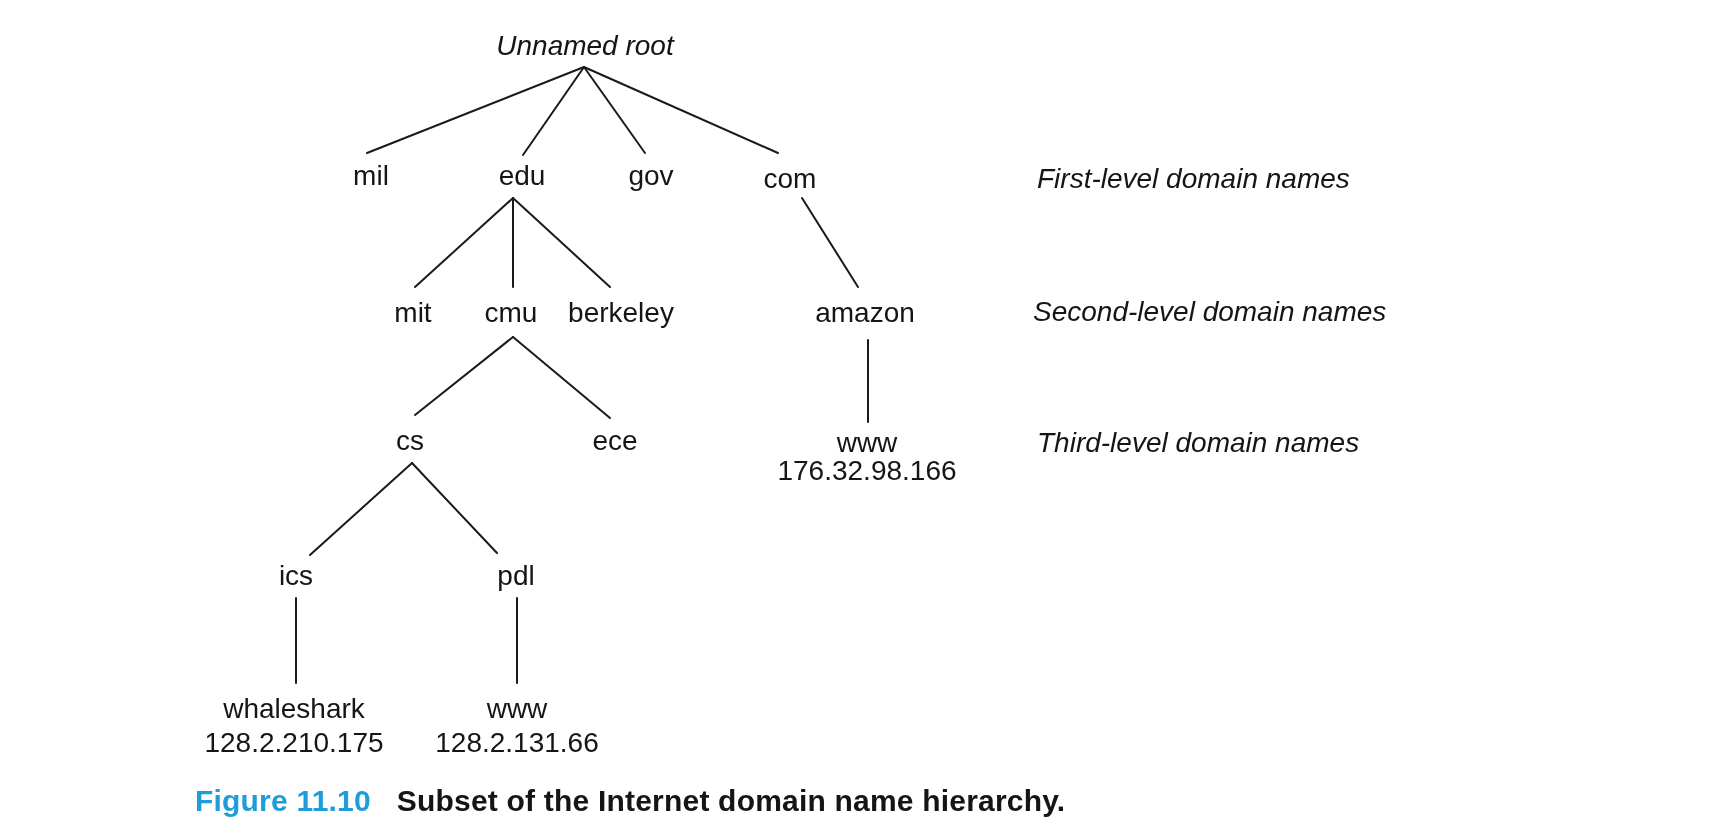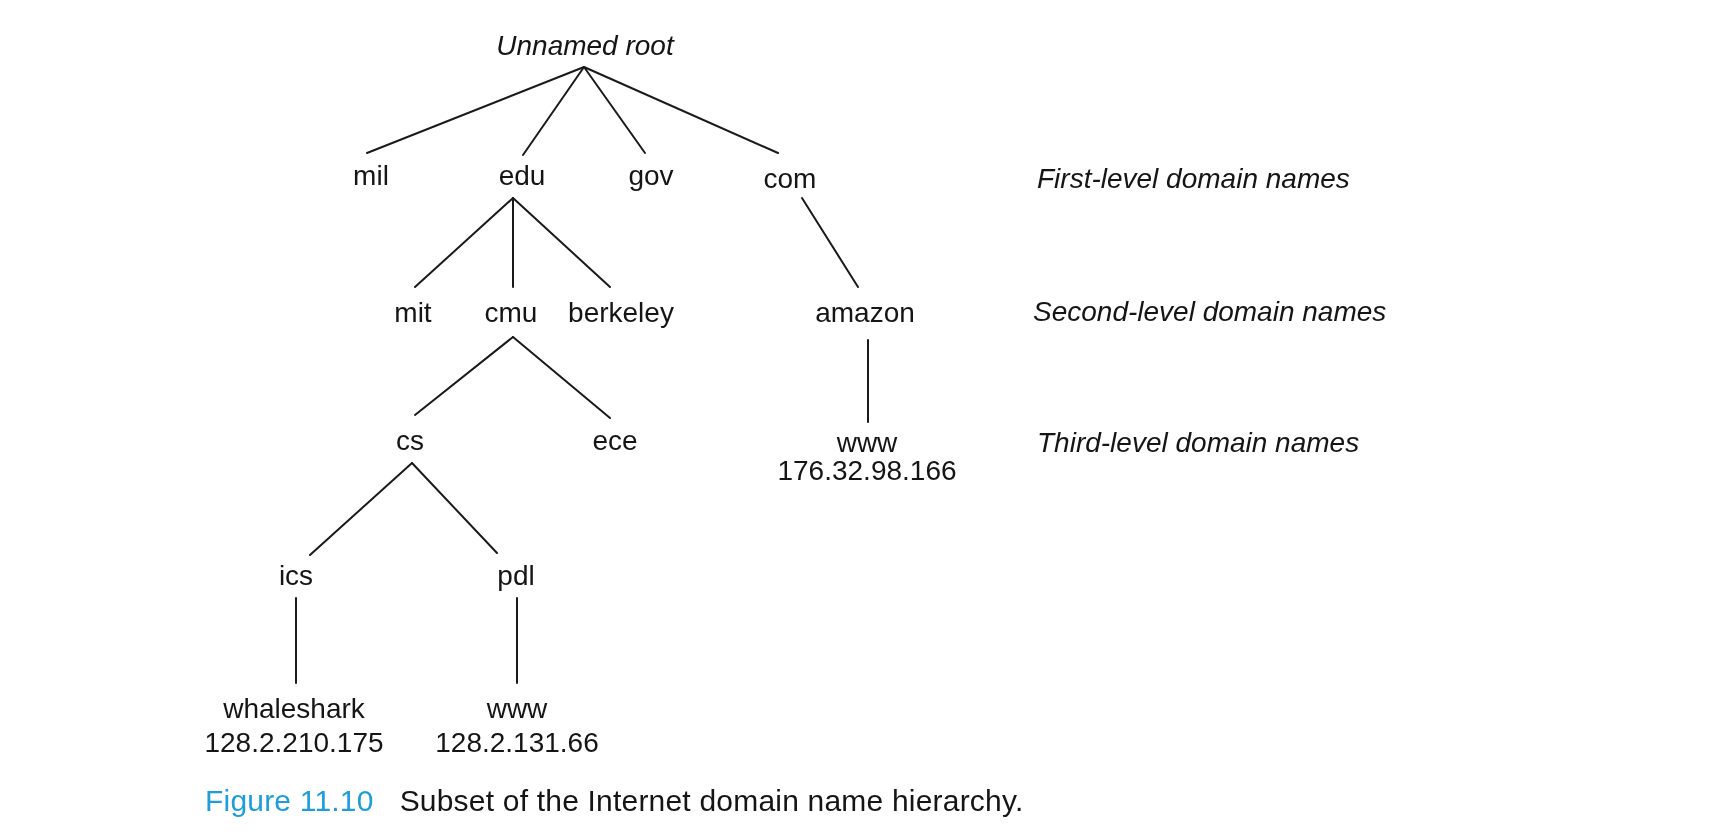--- a/index.html
+++ b/index.html
@@ -32,24 +32,24 @@
   #tree-svg text.side-label {
     font-style: italic;
   }
   #tree-svg line {
     stroke: #1a1a1a;
     stroke-width: 2;
     stroke-linecap: round;
   }
   .caption {
     position: absolute;
-    left: 205px;
+    left: 195px;
     top: 784px;
     font-size: 30px;
-    font-weight: normal;
+    font-weight: bold;
     color: #151515;
     white-space: nowrap;
     letter-spacing: 0.2px;
   }
   .caption .fig-num {
     margin-right: 26px;
   }
 </style>
 </head>
 <body>

